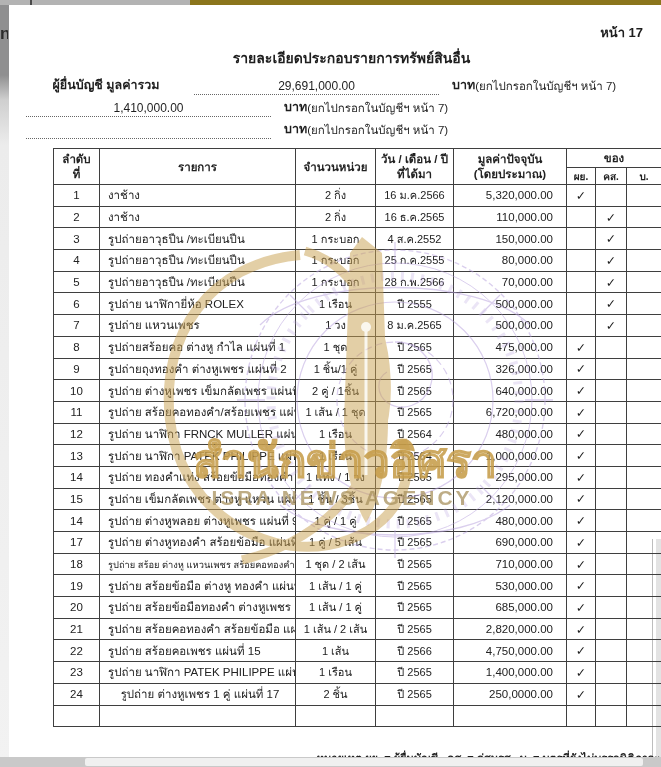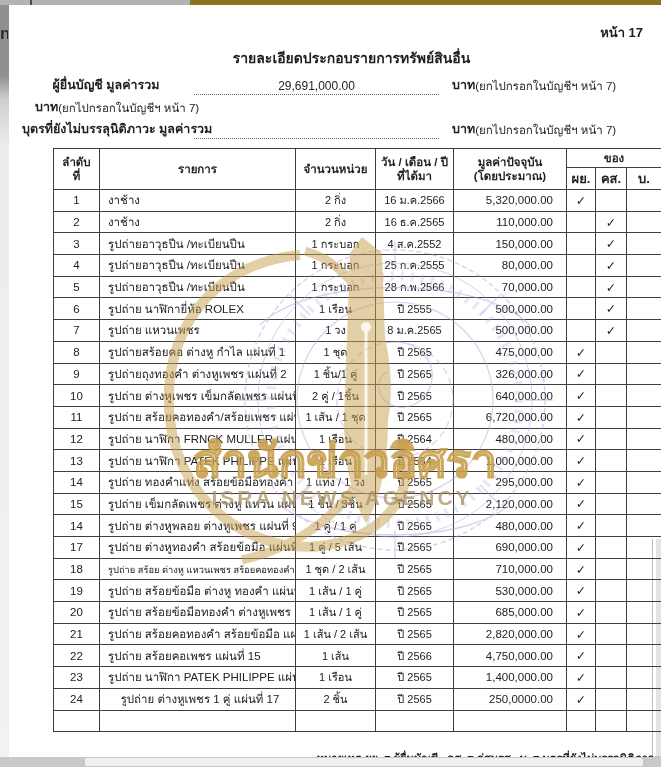--- a/index.html
+++ b/index.html
@@ -32,21 +32,21 @@
                    font-size:12px; padding-bottom:1px; white-space:nowrap; }
   .summary-unit { margin-left:13px; font-weight:bold; }
   .summary-note { font-size:11.5px; }
 
   
   .asset-table { position:absolute; left:31px; top:143px; border-collapse:collapse; table-layout:fixed;
                  width:608px; font-size:11.5px; color:#222;border-radius:6px; }
   .asset-table th, .asset-table td { border:1px solid #3f3f3f; padding:0 3px; overflow:hidden; white-space:nowrap; }
   .asset-table thead th { font-weight:600; font-size:11.5px; text-align:center; }
   .asset-table thead tr.h1 th { height:15px; }
-  .asset-table thead tr.h2 th { height:17px; font-size:13px; }
+  .asset-table thead tr.h2 th { height:17px; font-size:10px; }
   .asset-table tbody td { height:21.7px; }
   .c-no   { text-align:center; }
   .c-item { text-align:left; padding-left:8px !important; }
   .c-item.small { font-size:9.3px; }
   .c-item.center { text-align:center; }
   .c-qty  { text-align:center; font-size:11px; }
   .c-date { text-align:center; font-size:11px; }
   .c-val  { text-align:right; padding-right:13px !important; }
   .c-chk  { text-align:center; font-size:12.5px; }
   .two-line { line-height:1.25; }
@@ -74,25 +74,25 @@
     <div class="doc-title">รายละเอียดประกอบรายการทรัพย์สินอื่น</div>
 
     <div class="summary">
       <div class="summary-line">
         <span class="summary-label">ผู้ยื่นบัญชี  มูลค่ารวม</span>
         <span class="summary-value">29,691,000.00</span>
         <span class="summary-unit">บาท</span>
         <span class="summary-note">(ยกไปกรอกในบัญชีฯ หน้า 7)</span>
       </div>
       <div class="summary-line">
+        <span class="summary-value">1,410,000.00</span>
         <span class="summary-unit">บาท</span>
         <span class="summary-note">(ยกไปกรอกในบัญชีฯ หน้า 7)</span>
       </div>
       <div class="summary-line">
-        <span class="summary-label">บุตรที่ยังไม่บรรลุนิติภาวะ  มูลค่ารวม</span>
         <span class="summary-value"></span>
         <span class="summary-unit">บาท</span>
         <span class="summary-note">(ยกไปกรอกในบัญชีฯ หน้า 7)</span>
       </div>
     </div>
 
     <table class="asset-table">
       <colgroup>
         <col style="width:46px">
           <col style="width:196px">

